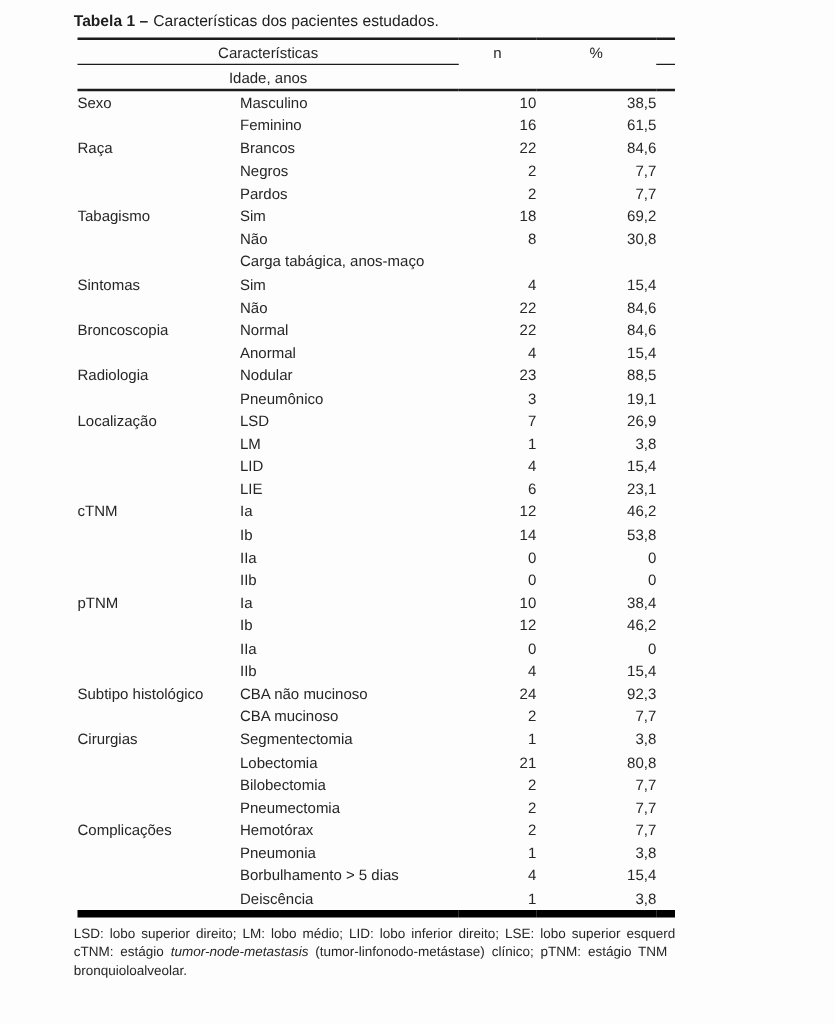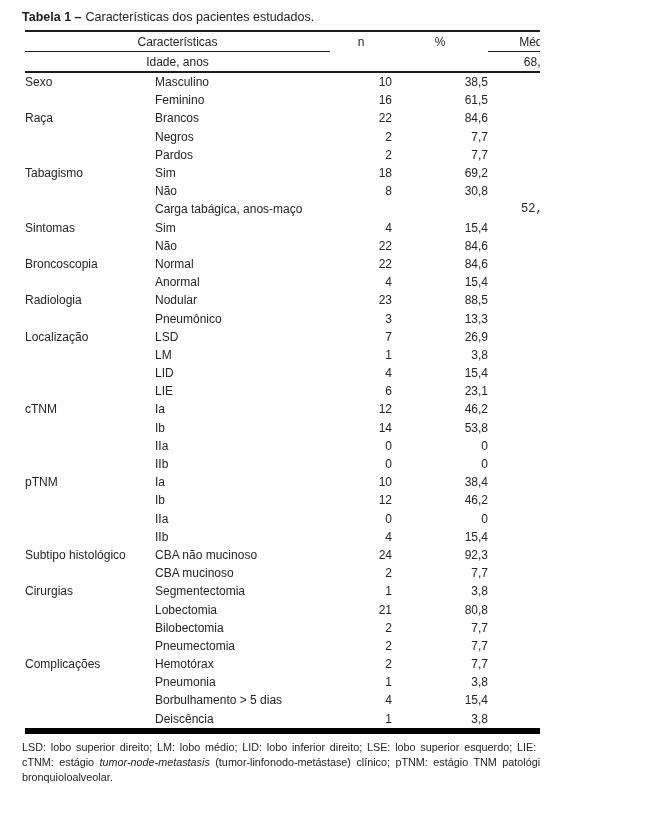--- a/index.html
+++ b/index.html
@@ -11,20 +11,21 @@
     font-family: "Liberation Sans", "DejaVu Sans", sans-serif;
     color: #232323;
     -webkit-font-smoothing: antialiased;
   }
   .page {
     width: 540px;
     height: 819px;
     box-sizing: border-box;
     padding-top: 9px;
     overflow: hidden;
+    padding-left: 37px;
   }
   .title {
     margin: 0 0 4px 22px;
     font-size: 12.5px;
     line-height: 17px;
     color: #1e1e1e;
   }
   .title .title-label { font-weight: bold; margin-right: 4px; }
   table.data-table {
     border-collapse: collapse;
@@ -202,21 +203,21 @@
           <td class="col-label">Nodular</td>
           <td class="col-n">23</td>
           <td class="col-pct">88,5</td>
           <td class="col-media"></td>
           <td class="col-p"></td>
         </tr>
         <tr>
           <td class="col-group"></td>
           <td class="col-label">Pneumônico</td>
           <td class="col-n">3</td>
-          <td class="col-pct">13,3</td>
+          <td class="col-pct">19,1</td>
           <td class="col-media"></td>
           <td class="col-p"></td>
         </tr>
         <tr>
           <td class="col-group">Localização</td>
           <td class="col-label">LSD</td>
           <td class="col-n">7</td>
           <td class="col-pct">26,9</td>
           <td class="col-media"></td>
           <td class="col-p"></td>

